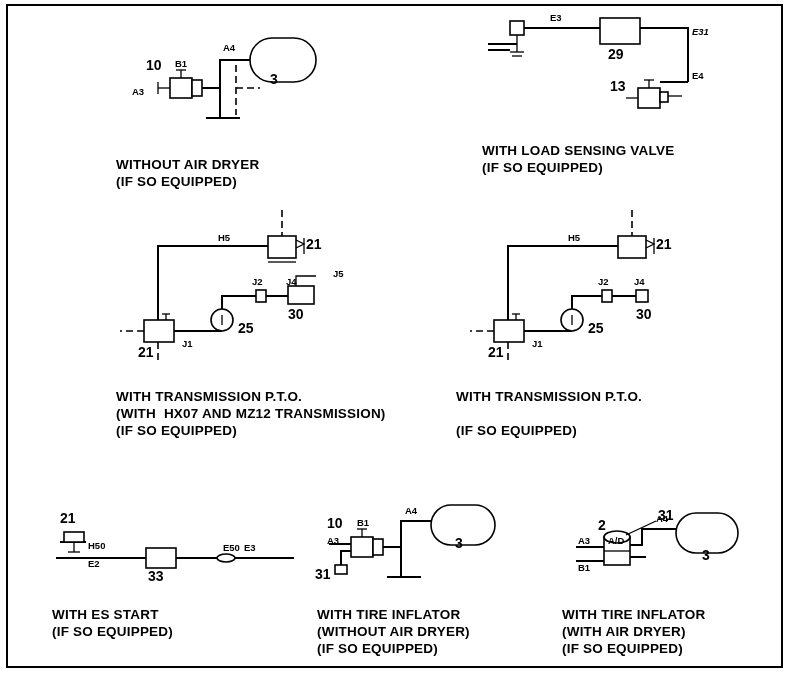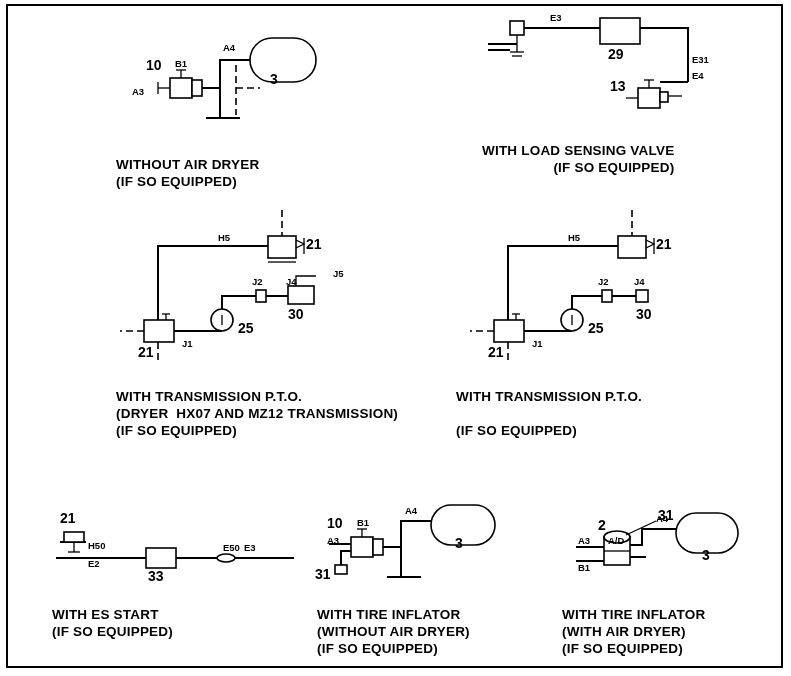--- a/index.html
+++ b/index.html
@@ -70,24 +70,24 @@
 
       <rect class="box" x="168" y="78" width="22" height="20"></rect>
       <path class="ln-thin" d="M179,70 L179,78"></path>
       <path class="ln-thin" d="M174,70 L184,70"></path>
       <path class="ln-thin" d="M190,86 L212,86"></path>
       <path class="ln-thin" d="M168,88 L156,88"></path>
       <rect class="boxf" x="190" y="82" width="8" height="10"></rect>
     </svg>
     <div class="lbl sm" style="left:80px;top:2px;">E3</div>
     <div class="lbl big" style="left:138px;top:36px;">29</div>
-    <div class="lbl sm" style="left:222px;top:44px;">E31</div>
+    <div class="lbl sm" style="left:222px;top:16px;font-style:italic;">E31</div>
     <div class="lbl sm" style="left:222px;top:60px;">E4</div>
     <div class="lbl big" style="left:140px;top:68px;">13</div>
-    <div class="cap" style="left:12px;top:132px;text-align:right;"><span>WITH LOAD SENSING VALVE</span><br><span>(IF SO EQUIPPED)</span></div>
+    <div class="cap" style="left:12px;top:132px;"><span>WITH LOAD SENSING VALVE</span><br><span>(IF SO EQUIPPED)</span></div>
   </div>
 
   <div class="panel" style="left:110px;top:210px;width:300px;height:230px;">
     <svg width="300" height="180">
 
       <path class="dash" d="M172,0 L172,26"></path>
 
       <rect class="box" x="158" y="26" width="28" height="22"></rect>
       <path class="ln-thin" d="M186,30 L194,34 L186,38"></path>
       <path class="ln-thin" d="M194,28 L194,44"></path>
@@ -114,21 +114,21 @@
     </svg>
     <div class="lbl sm" style="left:108px;top:22px;">H5</div>
     <div class="lbl big" style="left:196px;top:26px;">21</div>
     <div class="lbl sm" style="left:196px;top:58px;margin-left:27px;">J5</div>
     <div class="lbl sm" style="left:142px;top:66px;">J2</div>
     <div class="lbl sm" style="left:176px;top:66px;">J4</div>
     <div class="lbl big" style="left:178px;top:96px;">30</div>
     <div class="lbl big" style="left:128px;top:110px;">25</div>
     <div class="lbl big" style="left:28px;top:134px;">21</div>
     <div class="lbl sm" style="left:72px;top:128px;">J1</div>
-    <div class="cap" style="left:6px;top:178px;"><span>WITH TRANSMISSION P.T.O.</span><br><span>(DRYER  HX07 AND MZ12 TRANSMISSION)</span><br><span>(IF SO EQUIPPED)</span></div>
+    <div class="cap" style="left:6px;top:178px;"><span>WITH TRANSMISSION P.T.O.</span><br><span>(WITH  HX07 AND MZ12 TRANSMISSION)</span><br><span>(IF SO EQUIPPED)</span></div>
   </div>
 
   <div class="panel" style="left:450px;top:210px;width:300px;height:230px;">
     <svg width="300" height="180">
       <path class="dash" d="M182,0 L182,26"></path>
       <rect class="box" x="168" y="26" width="28" height="22"></rect>
       <path class="ln-thin" d="M196,30 L204,34 L196,38"></path>
       <path class="ln-thin" d="M204,28 L204,44"></path>
       <path class="ln" d="M168,36 L58,36 L58,118"></path>
       <rect class="box" x="44" y="110" width="30" height="22"></rect>

